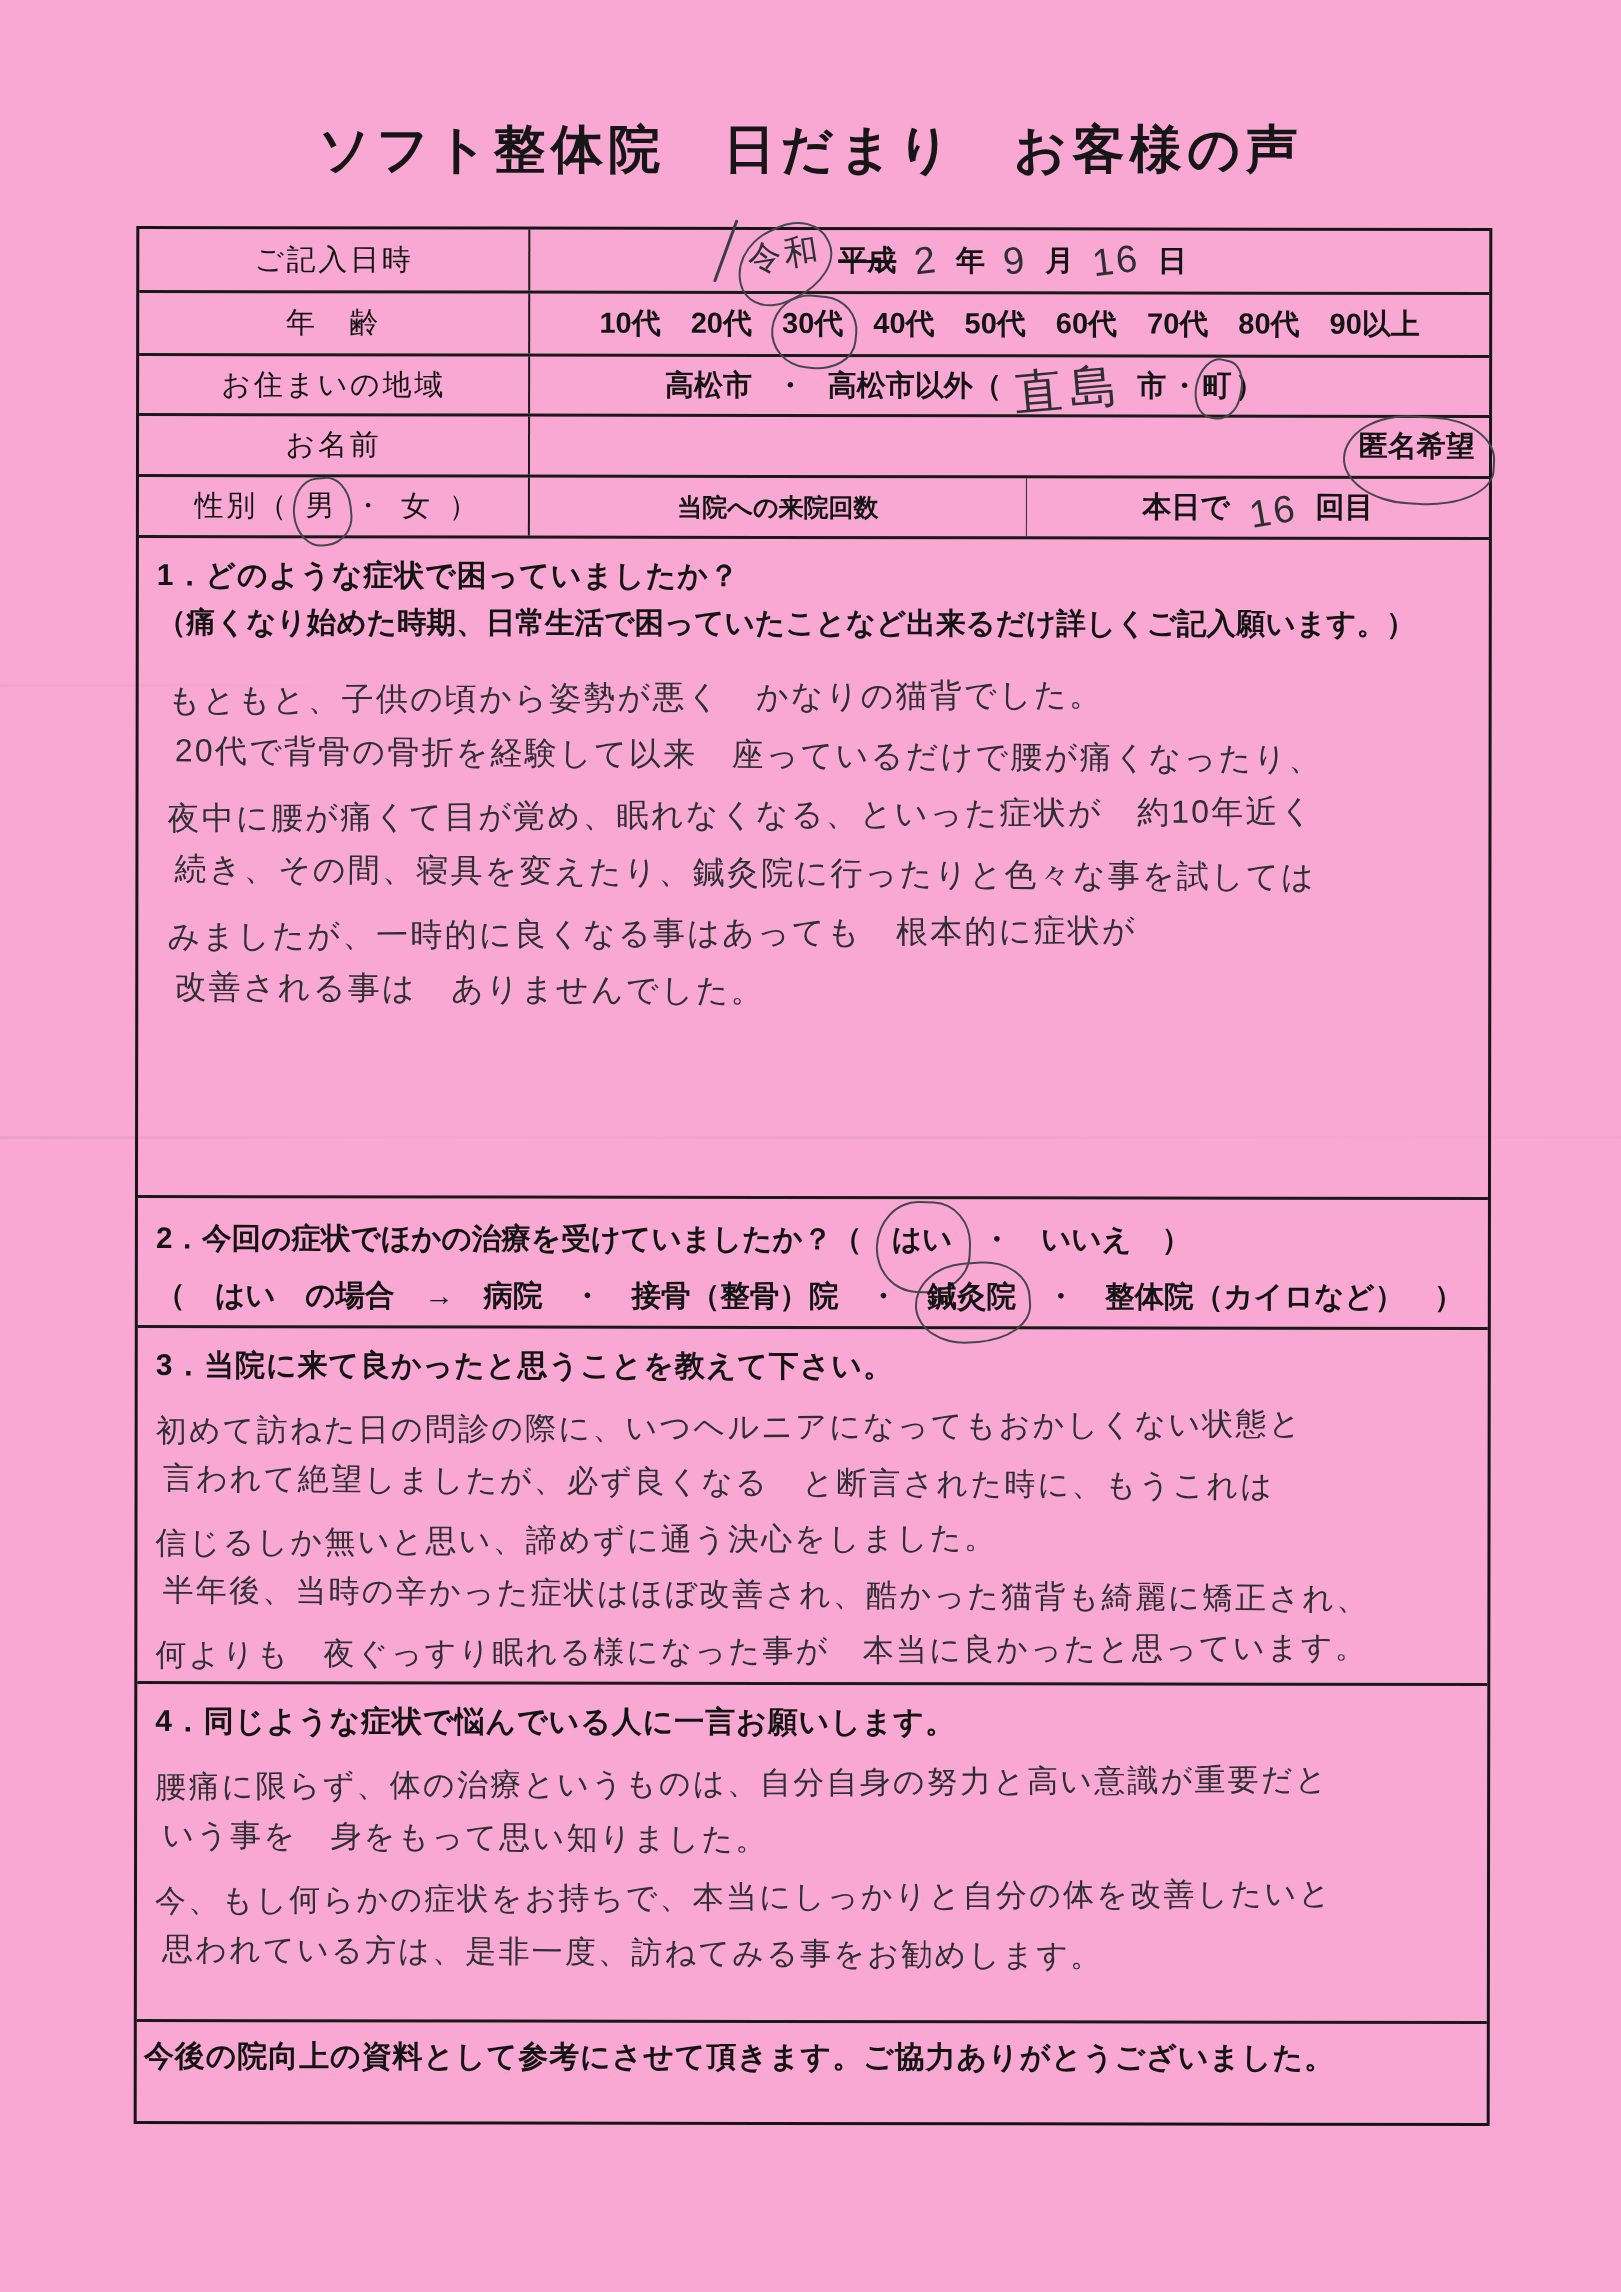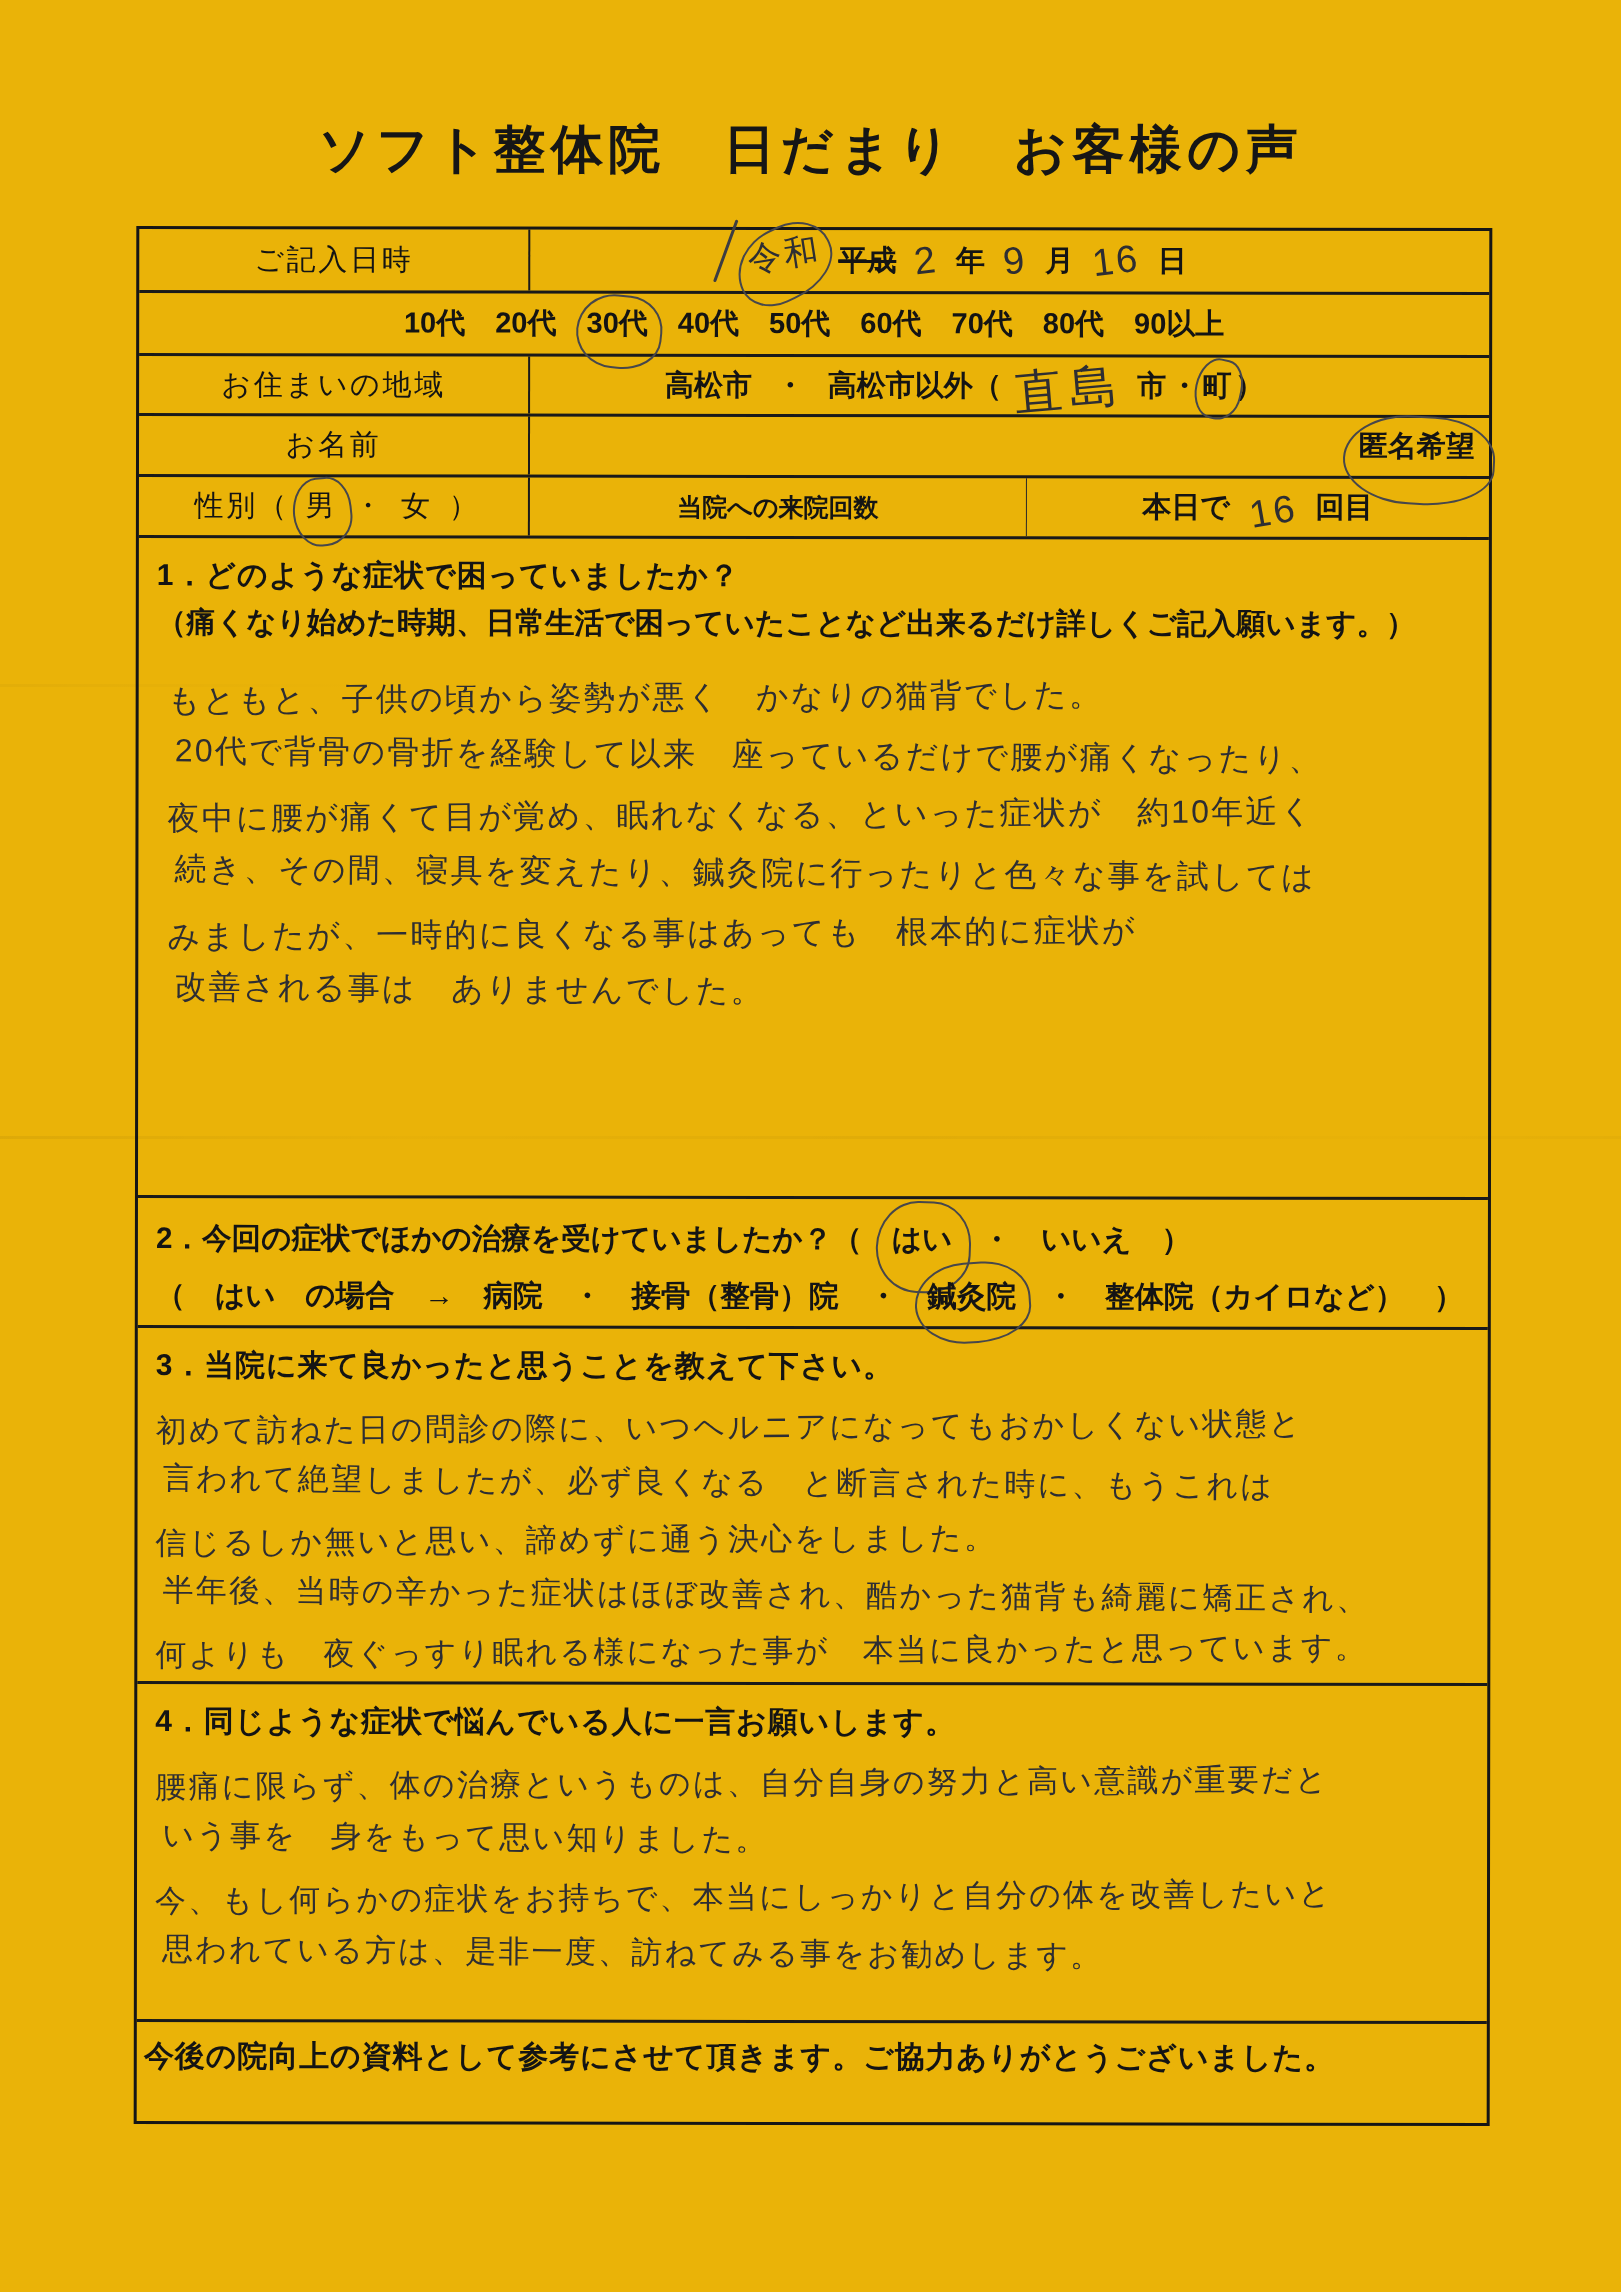--- a/index.html
+++ b/index.html
@@ -1,19 +1,19 @@
 <!DOCTYPE html>
 <html lang="ja" style="font-size:14.3px"><head>
 <meta charset="utf-8">
 <style>
   html,body{margin:0;padding:0;background:#ffffff;}
   .page{
     position:relative;
     width:1621px;height:2293px;
-    background:#eab308;
+    background:#f9a8d4;
     font-family:"Liberation Sans",sans-serif;
     color:#141414;
     overflow:hidden;
   }
   .page-title{
     position:absolute;top:115px;left:0;width:100%;
     text-align:center;
     font-size:52px;font-weight:700;letter-spacing:5.4px;
     color:#161616;
   }
@@ -134,20 +134,21 @@
         <span class="hw hw-num">2</span>
         <span>年</span>
         <span class="hw hw-num">9</span>
         <span>月</span>
         <span class="hw hw-num">16</span>
         <span>日</span>
       </div>
     </div>
 
     <div class="row r-age">
+      <div class="label-cell">年　齢</div>
       <div class="value-cell" style="gap:30px;">
         <span>10代</span>
         <span>20代</span>
         <span class="circled c-30"><span>30代</span></span>
         <span>40代</span>
         <span>50代</span>
         <span>60代</span>
         <span>70代</span>
         <span>80代</span>
         <span>90以上</span>

